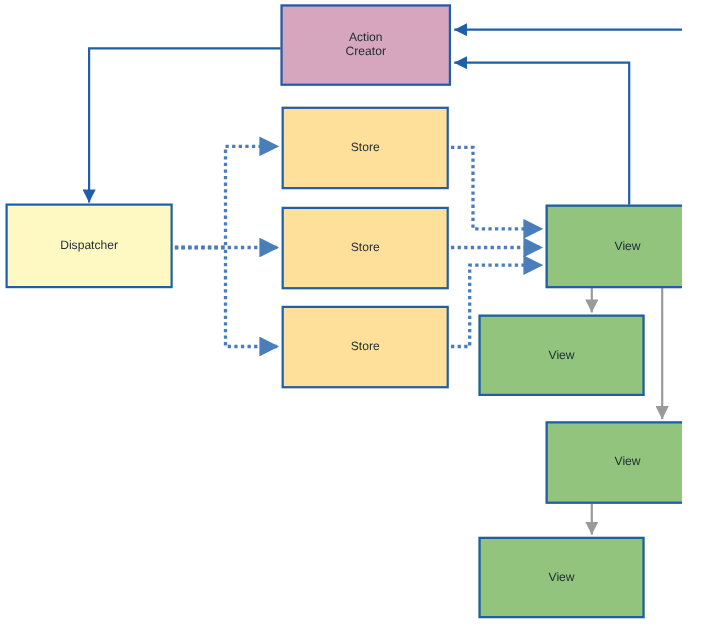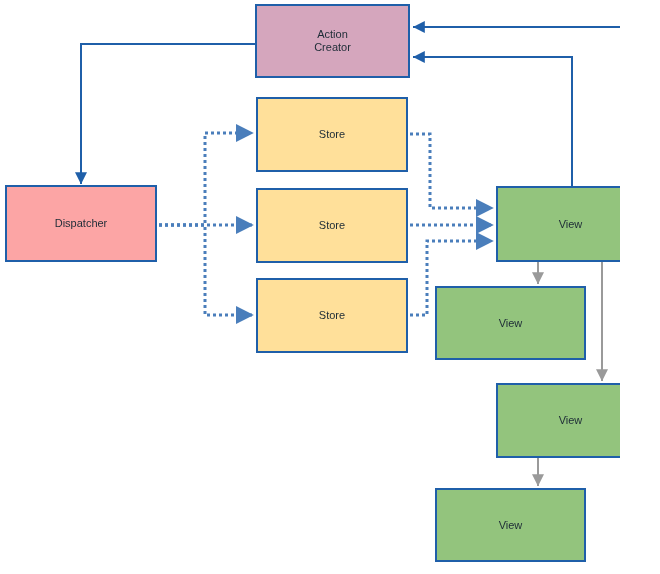--- a/index.html
+++ b/index.html
@@ -67,21 +67,21 @@
       <polyline points="572,186 572,57 414,57" fill="none" stroke="#1f5fa9" stroke-width="2" stroke-linecap="square" stroke-linejoin="miter" marker-end="url(#arrow-0)"></polyline>
       <polyline points="645,420 651,420" fill="none" stroke="#1f5fa9" stroke-width="2" stroke-linecap="square" stroke-linejoin="miter"></polyline>
       <polyline points="538,262 538,283" fill="none" stroke="#9a9a9a" stroke-width="2" stroke-linecap="square" stroke-linejoin="miter" marker-end="url(#arrow-2)"></polyline>
       <polyline points="602,262 602,380" fill="none" stroke="#9a9a9a" stroke-width="2" stroke-linecap="square" stroke-linejoin="miter" marker-end="url(#arrow-2)"></polyline>
       <polyline points="538,458 538,485" fill="none" stroke="#9a9a9a" stroke-width="2" stroke-linecap="square" stroke-linejoin="miter" marker-end="url(#arrow-2)"></polyline>
     </svg>
 <div class="node" style="left: 255px; top: 4px; width: 155px; height: 74px; background: rgb(213, 166, 189); border-color: rgb(31, 95, 169);">
       <span class="node-label">Action
 Creator</span>
     </div>
-    <div class="node" style="left: 5px; top: 185px; width: 152px; height: 77px; background: #fca5a5; border-color: rgb(31, 95, 169);">
+    <div class="node" style="left: 5px; top: 185px; width: 152px; height: 77px; background: #fef9c3; border-color: rgb(31, 95, 169);">
       <span class="node-label">Dispatcher</span>
     </div>
     <div class="node" style="left: 256px; top: 97px; width: 152px; height: 75px; background: rgb(255, 224, 154); border-color: rgb(31, 95, 169);">
       <span class="node-label">Store</span>
     </div>
     <div class="node" style="left: 256px; top: 188px; width: 152px; height: 75px; background: rgb(255, 224, 154); border-color: rgb(31, 95, 169);">
       <span class="node-label">Store</span>
     </div>
     <div class="node" style="left: 256px; top: 278px; width: 152px; height: 75px; background: rgb(255, 224, 154); border-color: rgb(31, 95, 169);">
       <span class="node-label">Store</span>

